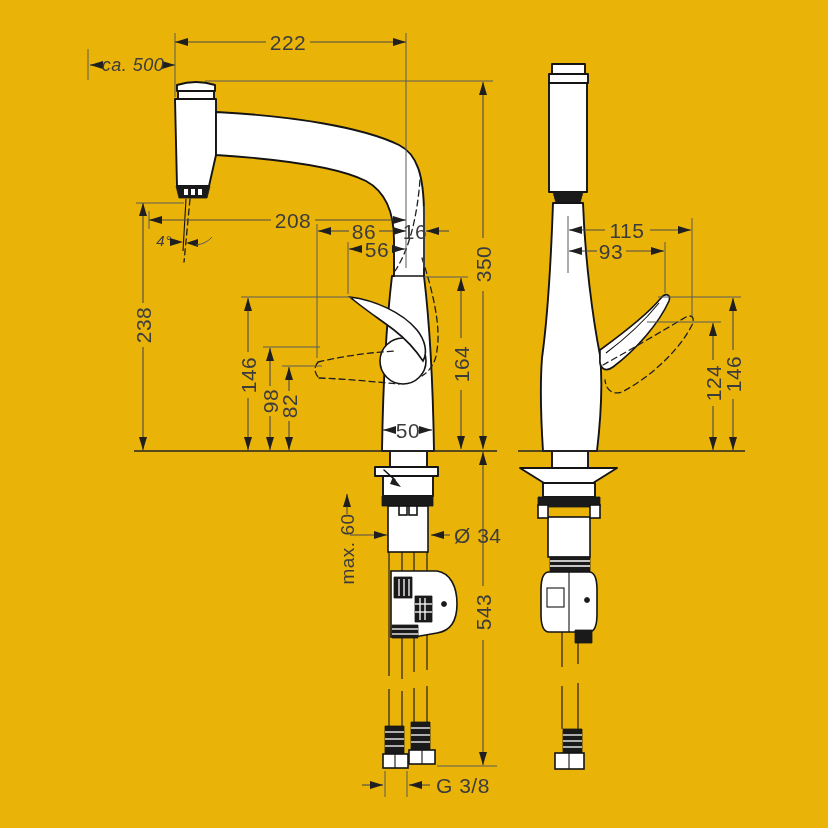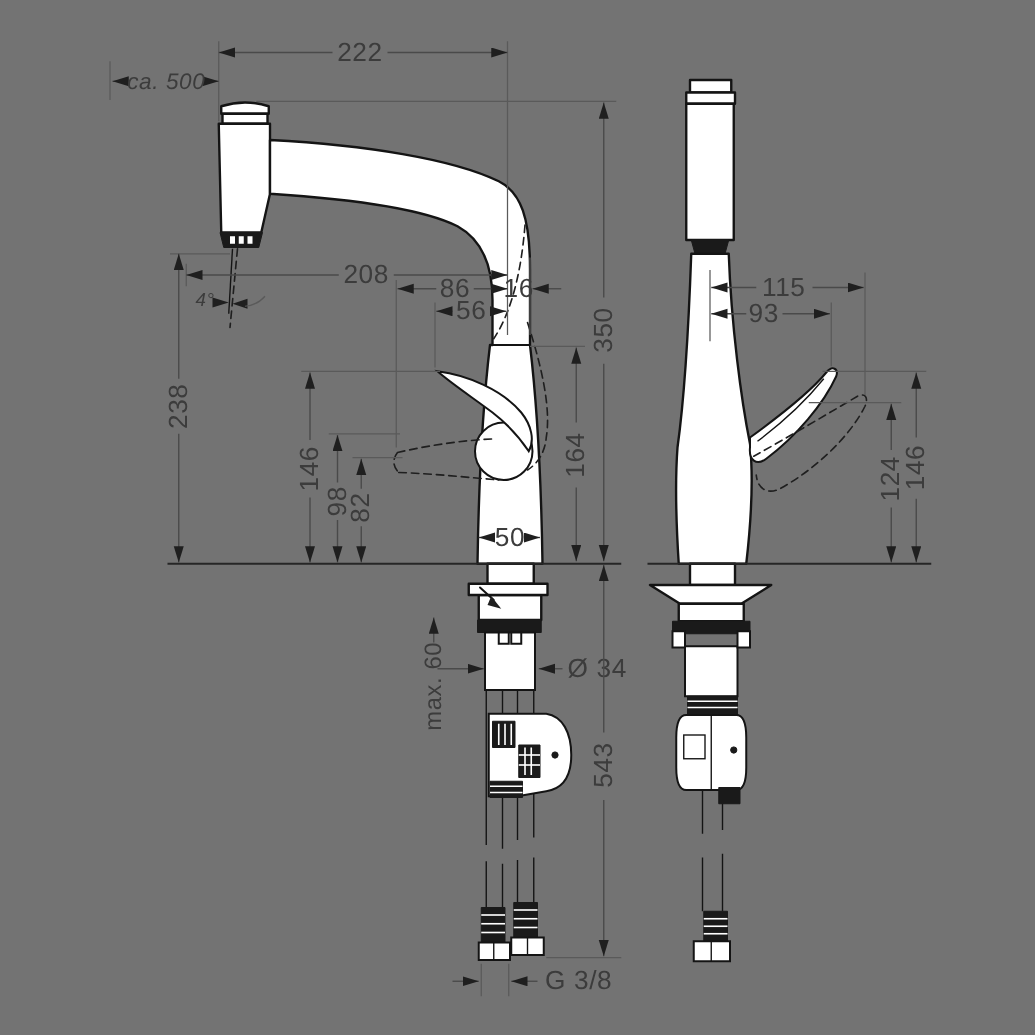--- a/index.html
+++ b/index.html
@@ -1,17 +1,17 @@
 <!DOCTYPE html>
 <html><head>
 <meta charset="utf-8">
 <title>Drawing</title>
 <style>
   html,body{margin:0;padding:0;background:#ffffff;}
-  .canvas{width:828px;height:828px;background:#737373;position:relative;overflow:hidden;}
+  .canvas{width:828px;height:828px;background:#eab308;position:relative;overflow:hidden;}
   svg{display:block;}
   
   .ol{fill:#ffffff;stroke:#141414;stroke-width:1.9;stroke-linejoin:round;}
   .ol2{fill:none;stroke:#141414;stroke-width:1.6;stroke-linecap:round;}
   .thin{fill:none;stroke:#141414;stroke-width:1.1;}
   .dk{fill:#1a1a1a;stroke:#1a1a1a;stroke-width:0.8;stroke-linejoin:round;}
   .wl{stroke:#ffffff;stroke-width:1.3;fill:none;}
   .wf{fill:#ffffff;stroke:#141414;stroke-width:1.6;}
   .hid{fill:none;stroke:#1f1f1f;stroke-width:1.3;stroke-dasharray:6 4;stroke-linecap:round;}
   

